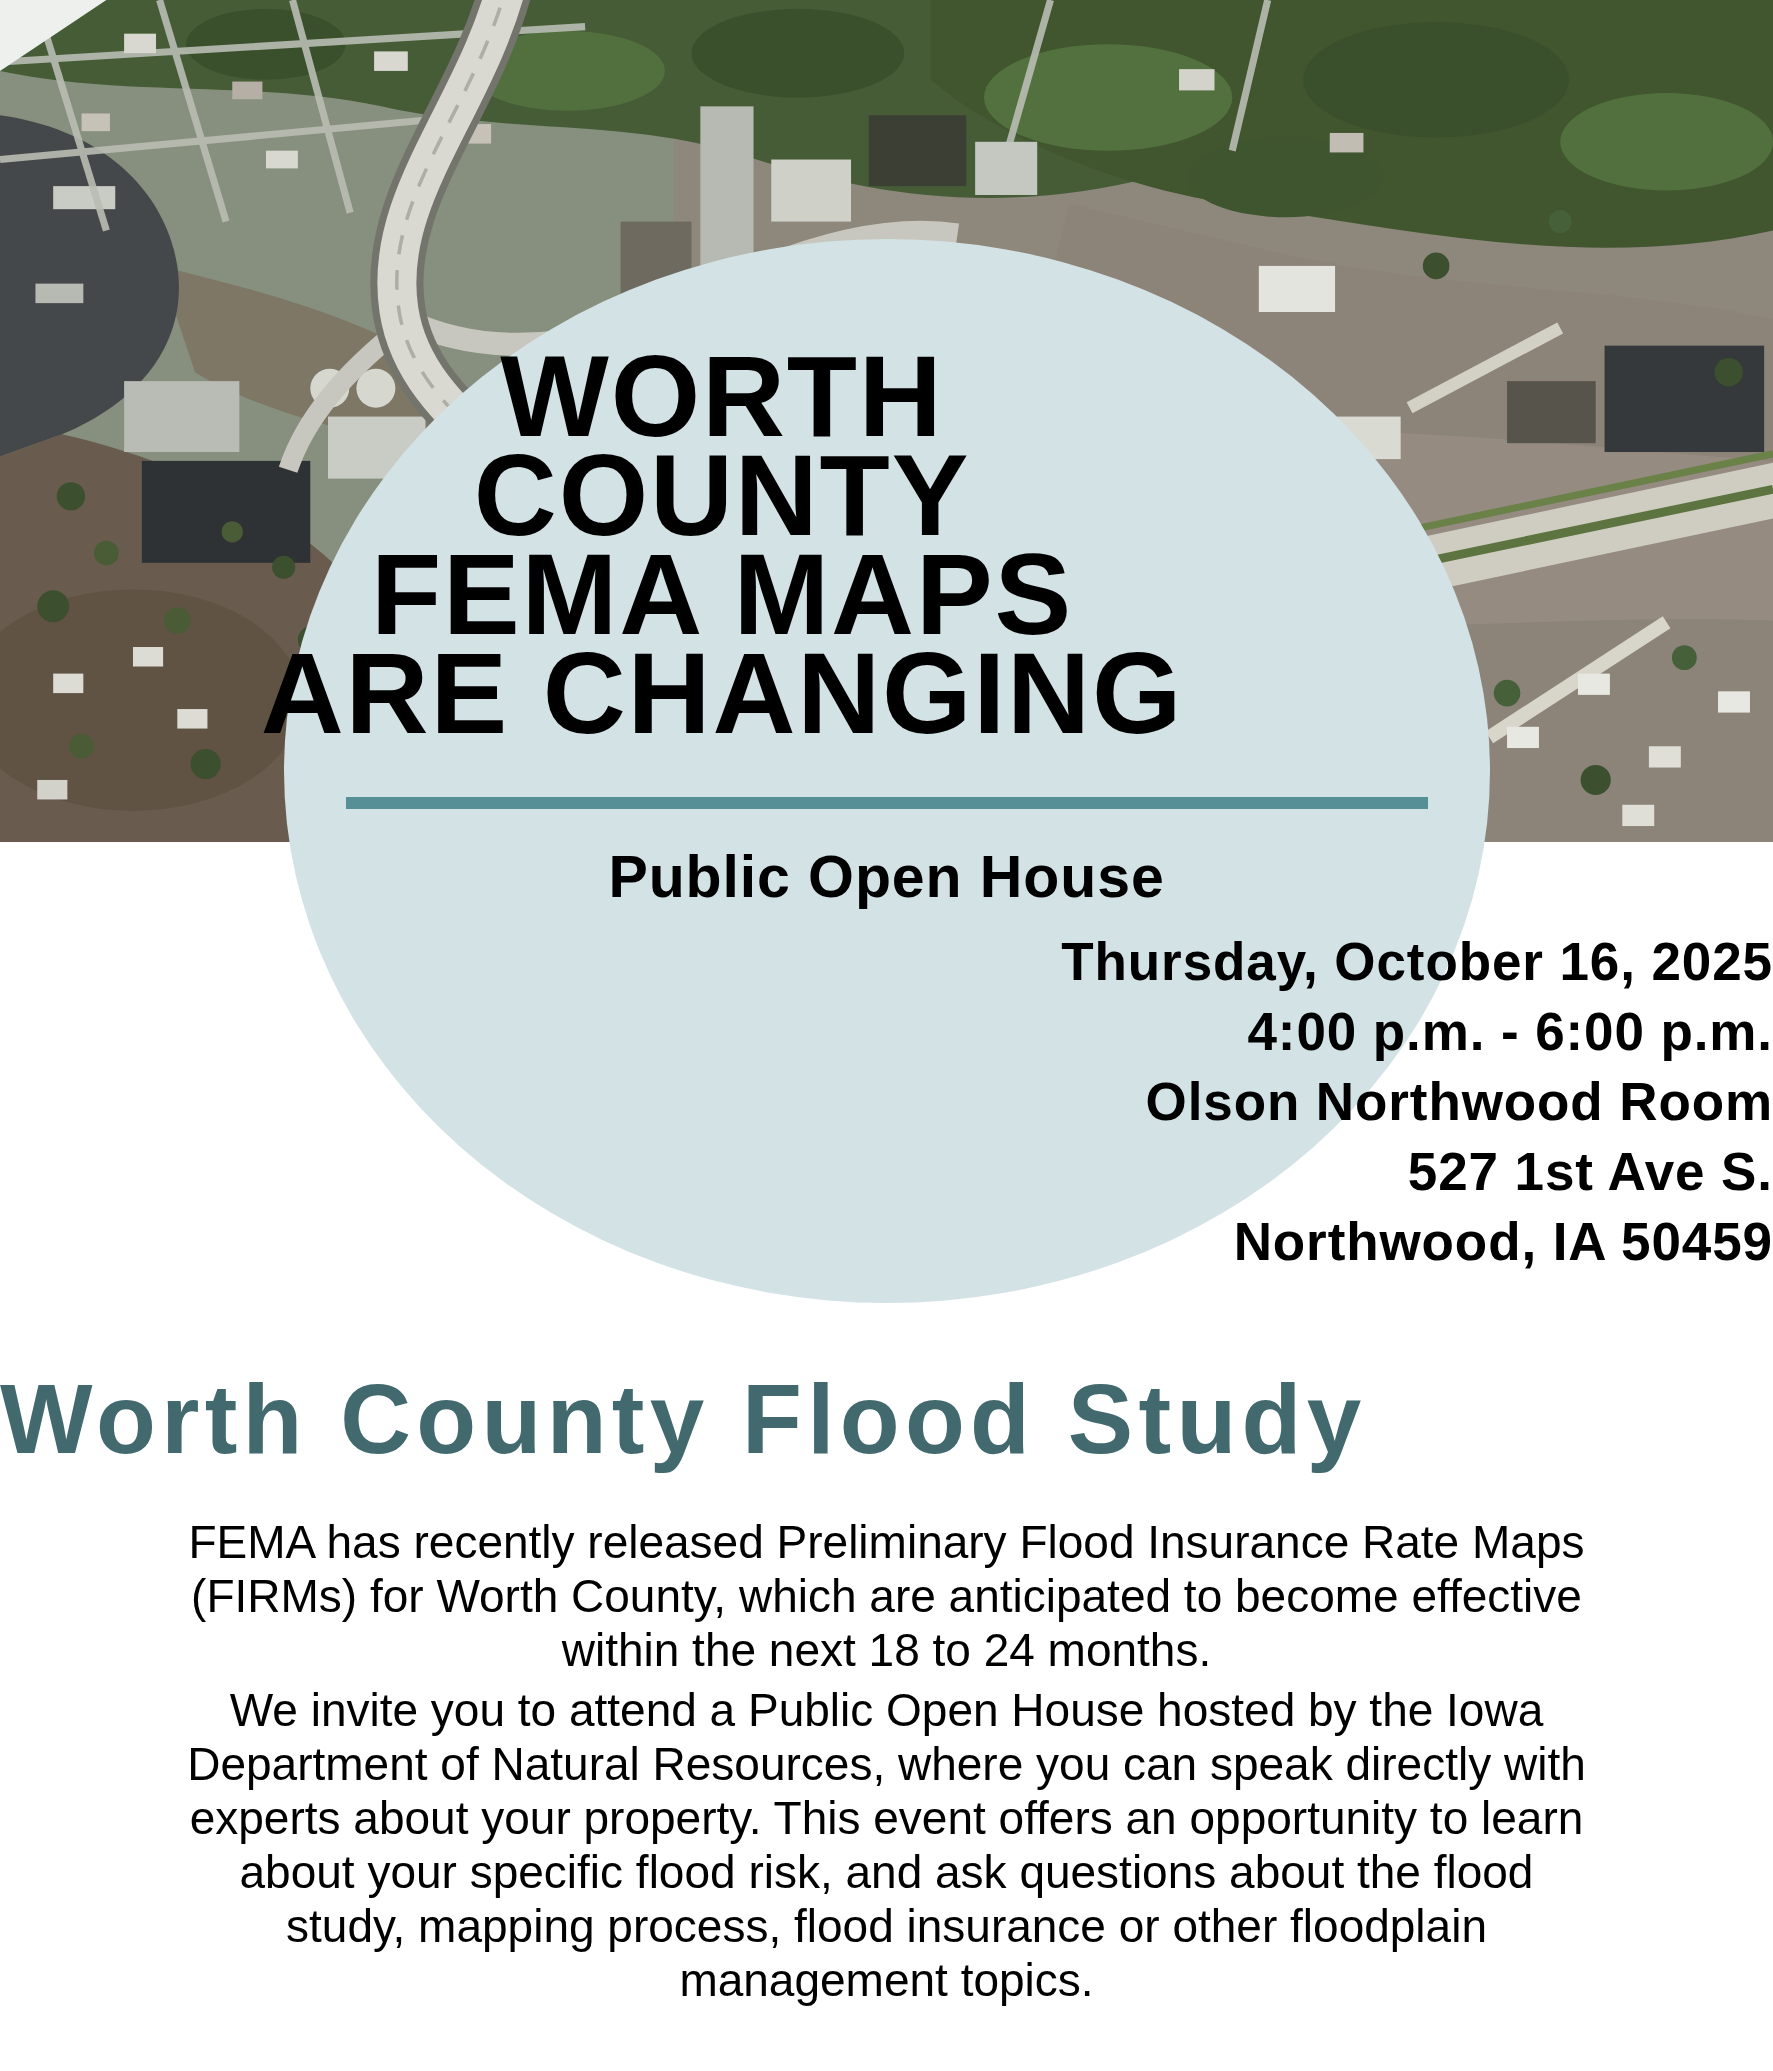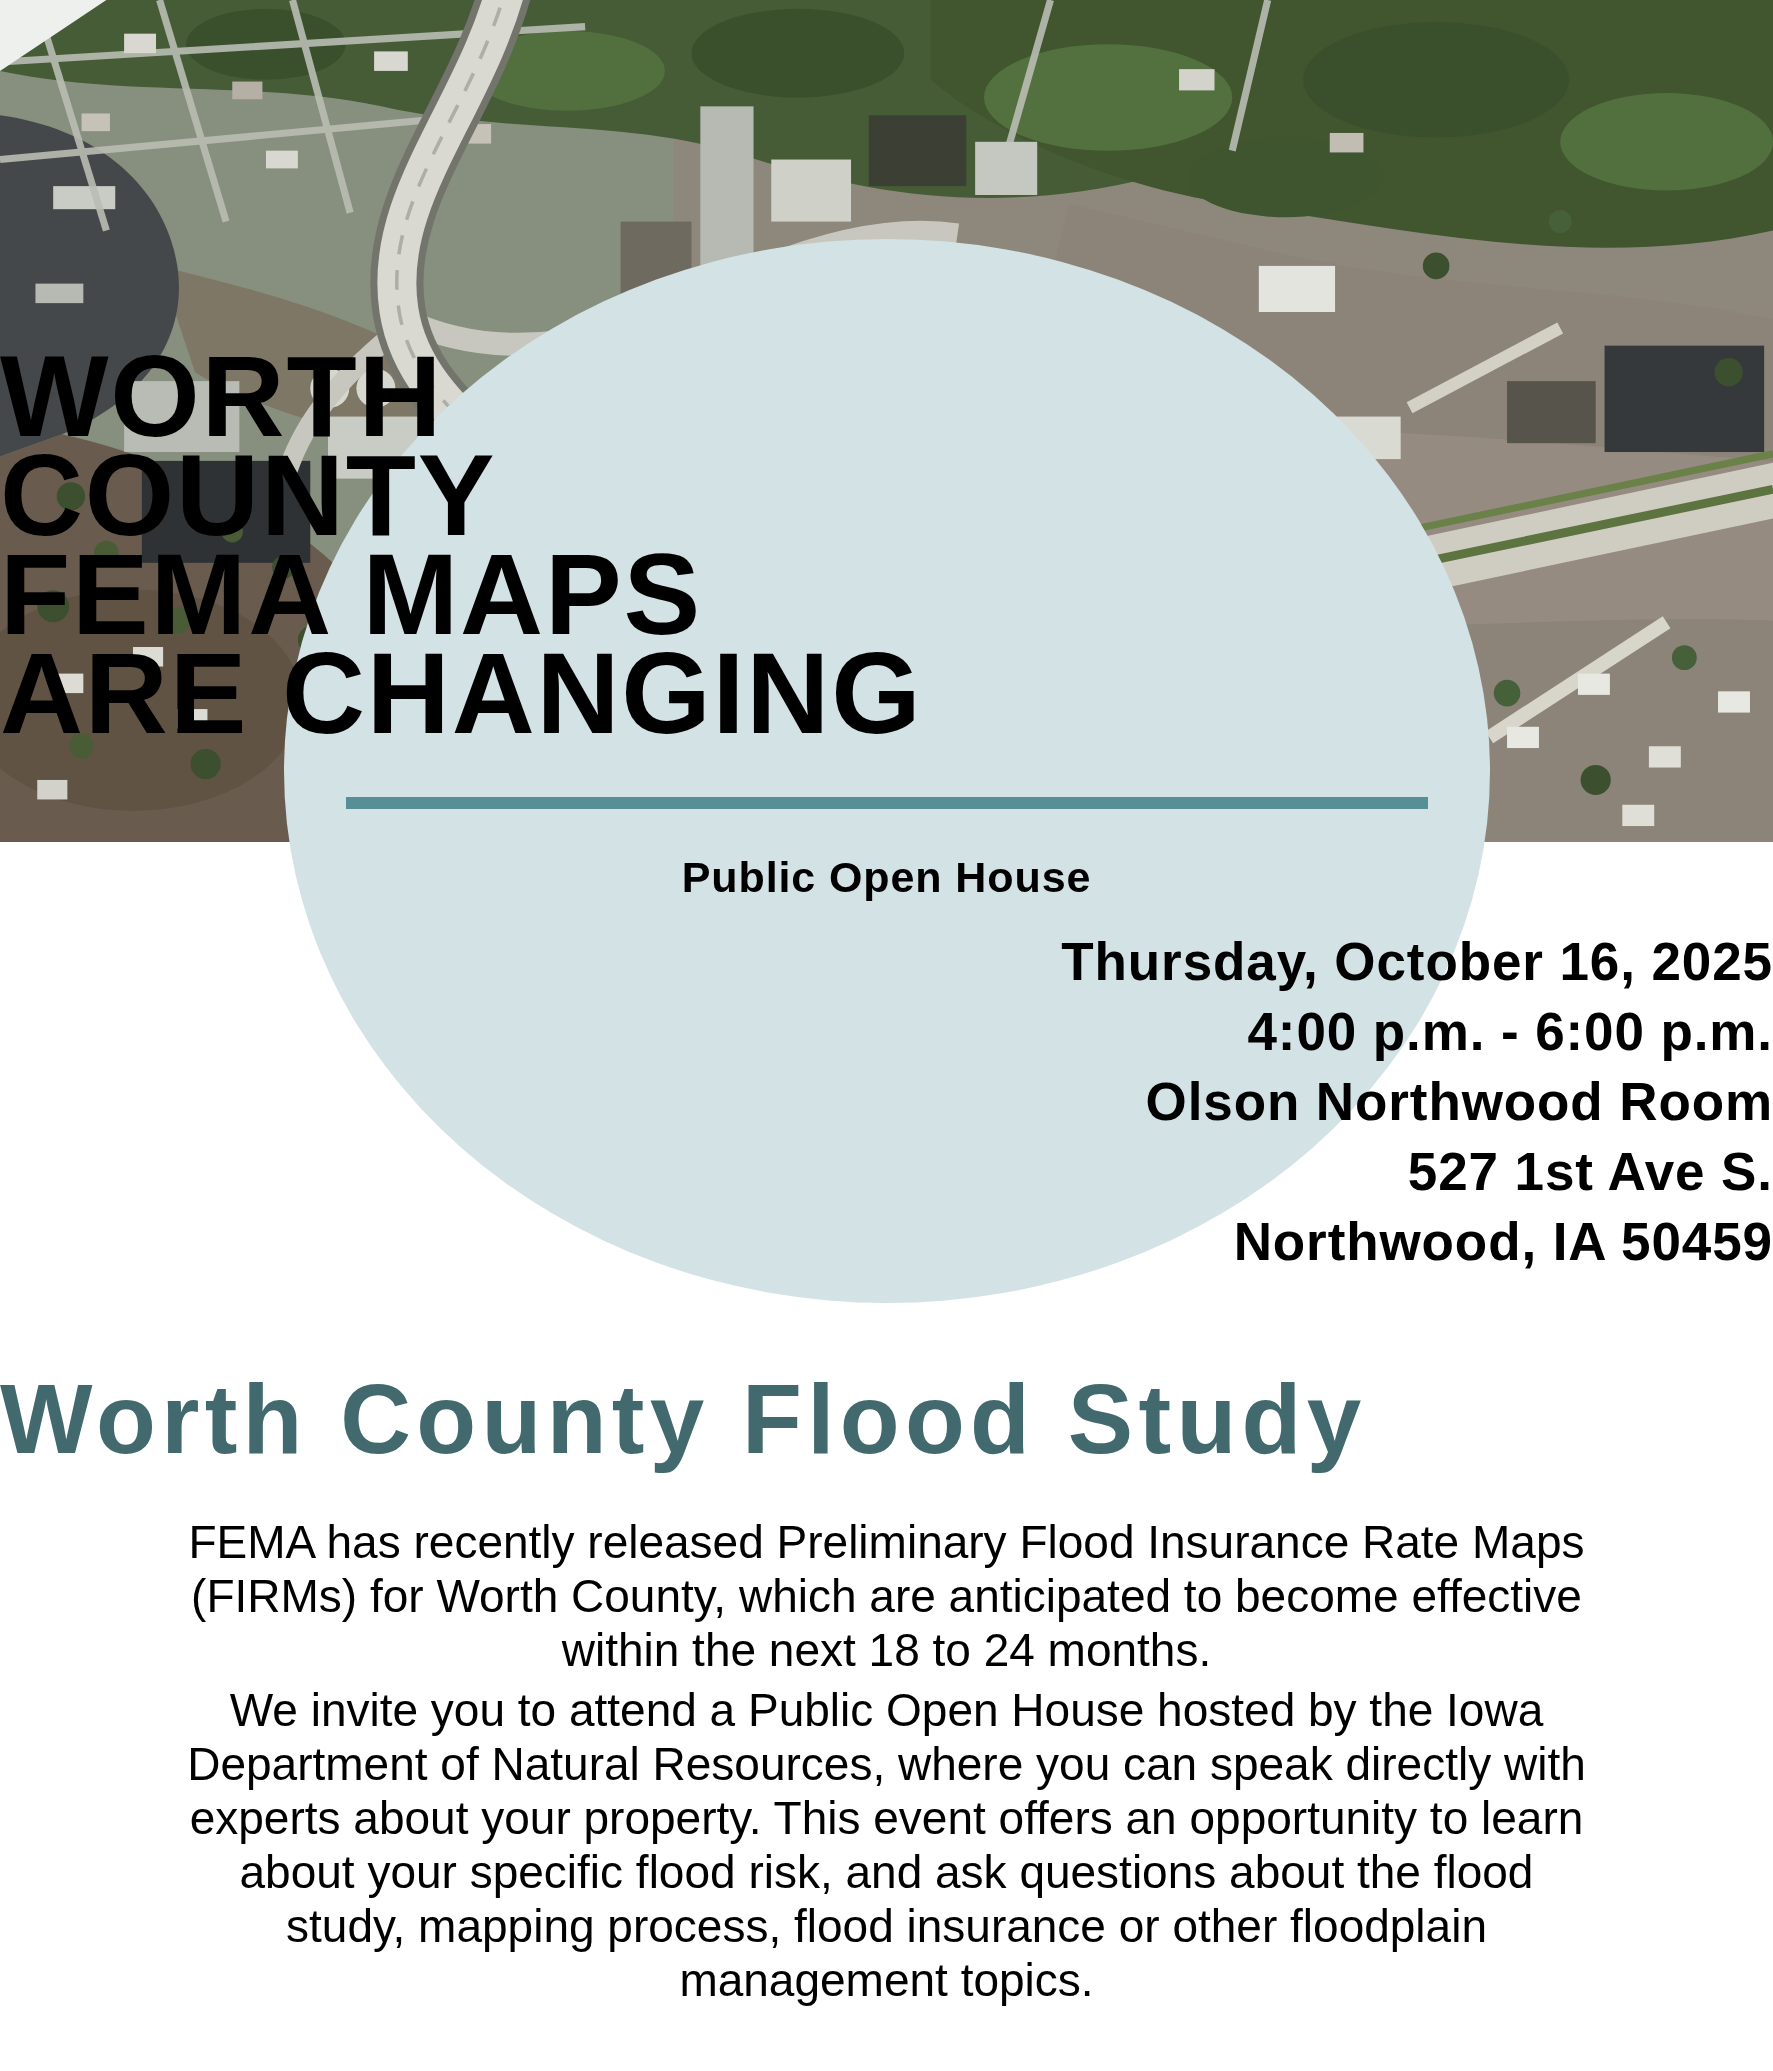--- a/index.html
+++ b/index.html
@@ -15,32 +15,32 @@
   .photo { position: absolute; left: 0; top: 0; width: 1773px; height: 842px; }
   .photo svg { display: block; width: 100%; height: 100%; }
   .ellipse {
     position: absolute; left: 284px; top: 239px;
     width: 1206px; height: 1064px;
     border-radius: 50%;
     background: var(--circle-fill, #d3e2e5);
   }
   .title {
     position: absolute; left: 0; top: 347px; width: 1444px; margin: 0;
-    text-align: left; font-size: 115px; line-height: 99px;
+    text-align: center; font-size: 115px; line-height: 99px;
     font-weight: bold; letter-spacing: 1.8px;
   }
   .tline { display: block; }
   .divider {
     position: absolute; left: 346px; top: 797px;
     width: 1082px; height: 12.4px;
     background: var(--divider-teal, #569096);
   }
   .event-heading {
     position: absolute; left: 0; top: 841px; width: 1773px;
-    text-align: center; font-weight: bold; font-size: 43px; line-height: 73px;
+    text-align: center; font-weight: bold; font-size: 59px; line-height: 73px;
     letter-spacing: 0.9px;
   }
   .event-details {
     position: absolute; left: 0; top: 927px; width: 1773px;
     text-align: right; font-weight: bold; font-size: 53px; line-height: 70px;
     letter-spacing: 0.9px;
   }
   .study-heading {
     position: absolute; left: 0; top: 1367px; width: 1417px; margin: 0;
     text-align: left; font-weight: bold; font-size: 98px; line-height: 105px;

